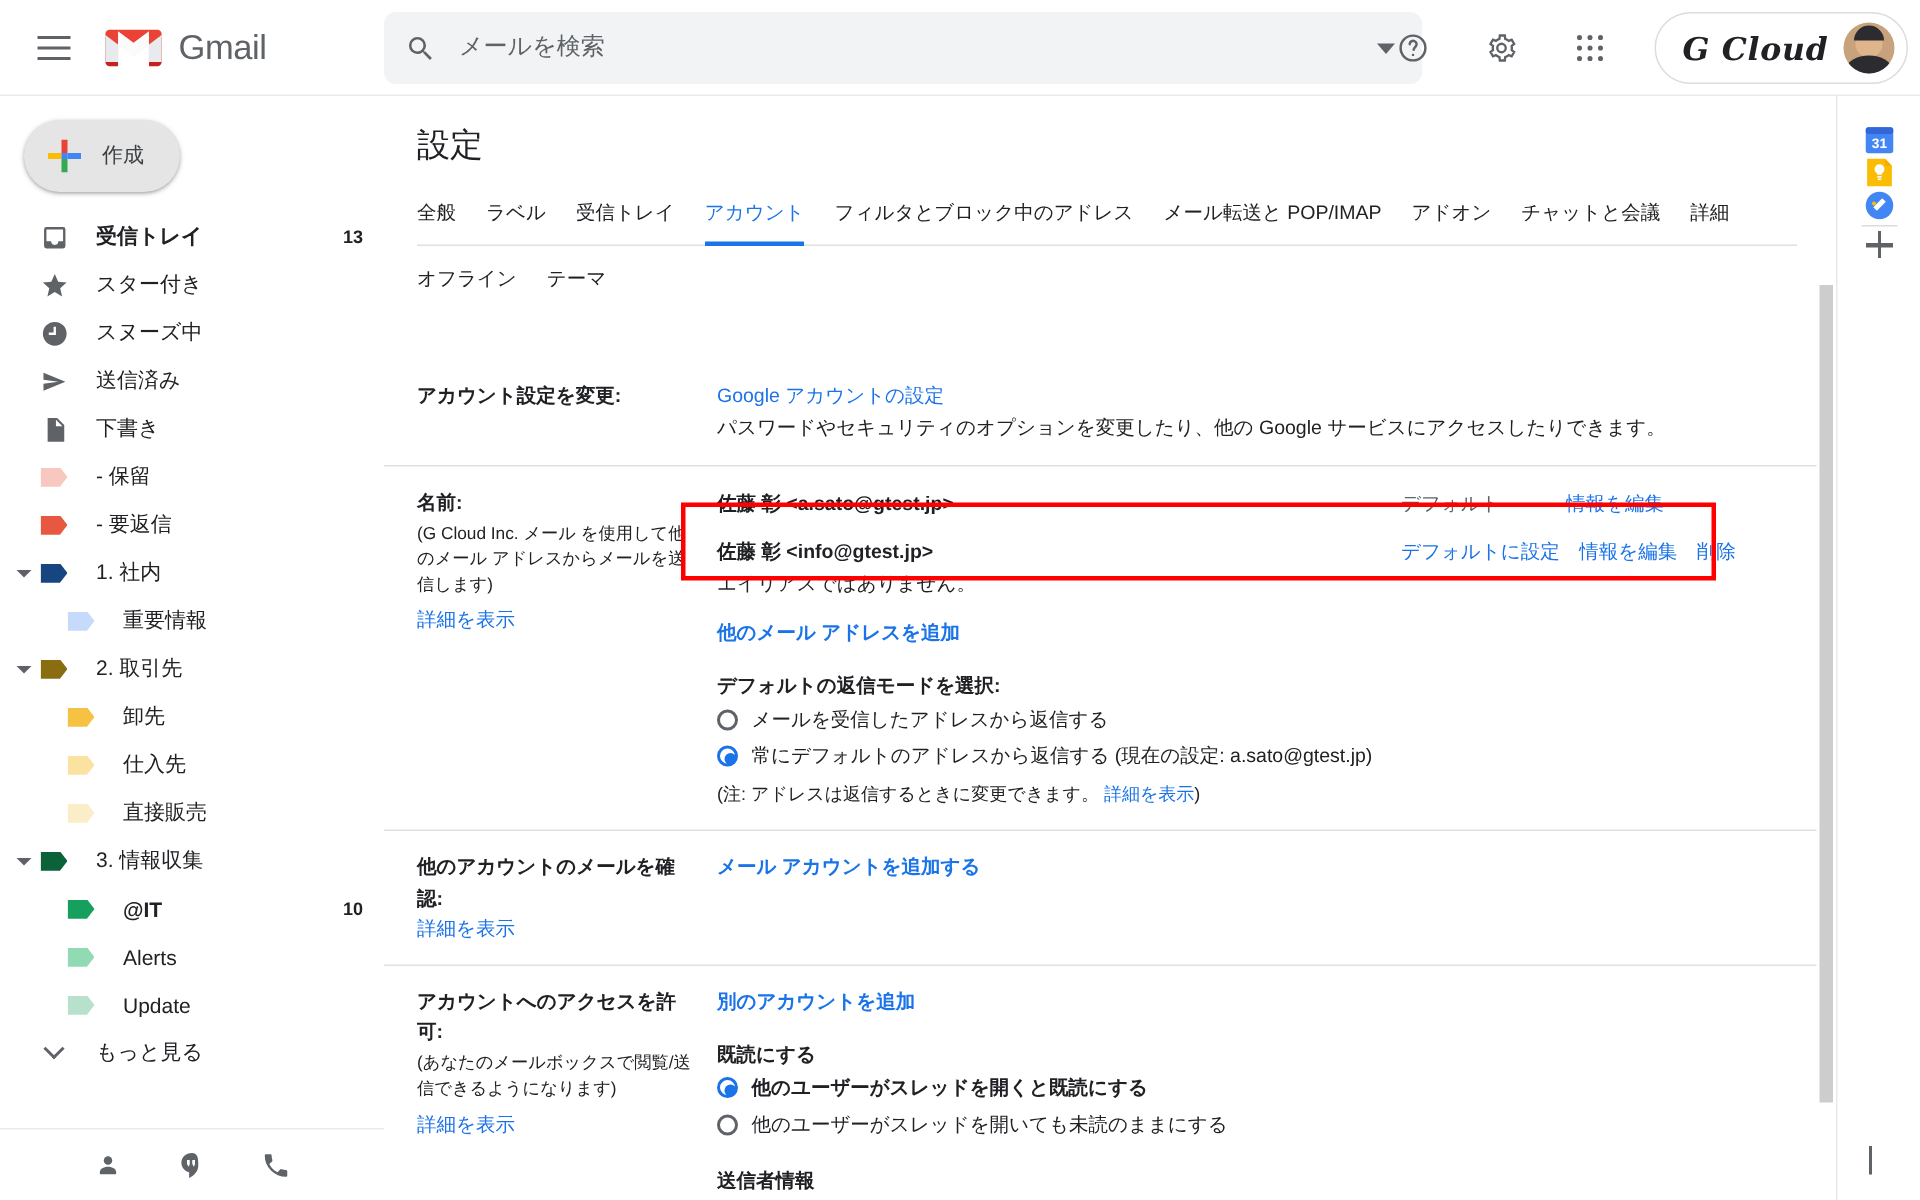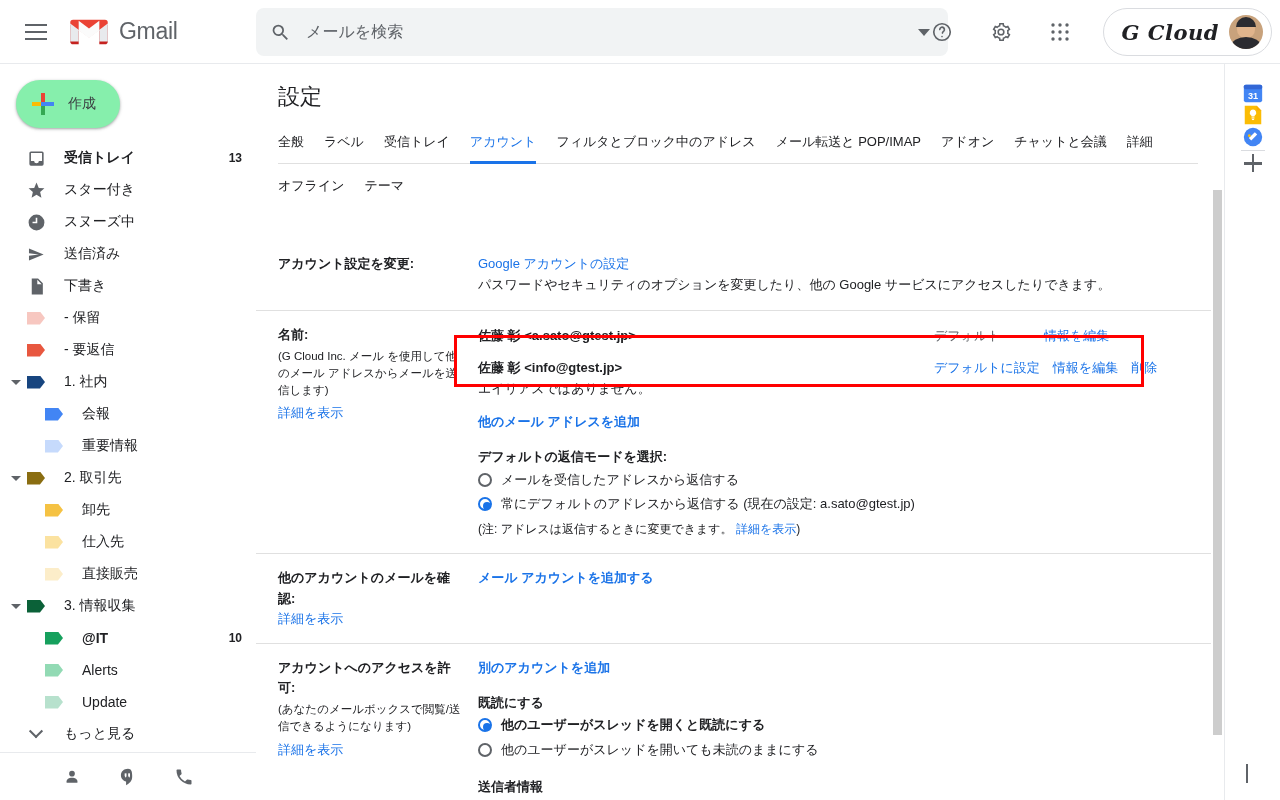--- a/index.html
+++ b/index.html
@@ -101,21 +101,21 @@
   }
 
   
   .sidebar {
     position: absolute; top: 64px; left: 0;
     width: 256px; height: 736px;
     background: #fff; overflow: hidden;
   }
   .compose {
     margin: 16px 0 0 16px; width: 104px; height: 48px;
-    border-radius: 24px; background: #86efac;
+    border-radius: 24px; background: #e5e5e5;
     box-shadow: 0 1px 2px 0 rgba(60,64,67,.3), 0 1px 3px 1px rgba(60,64,67,.15);
     display: flex; align-items: center; cursor: pointer;
   }
   .compose-plus { width: 22px; height: 22px; margin-left: 16px; position: relative; flex:none;}
   .compose-label { margin-left: 14px; font-size: 14px; color: #3c4043; font-weight: 500; }
 
   .navlist { margin-top: 14px; }
   .navitem {
     height: 32px; display: flex; align-items: center;
     padding-left: 26px; padding-right: 14px;
@@ -417,27 +417,20 @@
       <span class="twisty">
           <span class="tri-down"></span>
         </span>
       <span class="nico">
         <span class="tagshape" style="background:#17457f"></span>
       </span>
       <span class="nlabel">1. 社内</span>
       <span class="ncount"></span>
     </div>
 
-    <div class="navitem child">
-      <span class="nico">
-        <span class="tagshape" style="background:#4285f4"></span>
-      </span>
-      <span class="nlabel">会報</span>
-      <span class="ncount"></span>
-    </div>
 
     <div class="navitem child">
       <span class="nico">
         <span class="tagshape" style="background:#c6dafc"></span>
       </span>
       <span class="nlabel">重要情報</span>
       <span class="ncount"></span>
     </div>
 
     <div class="navitem">

